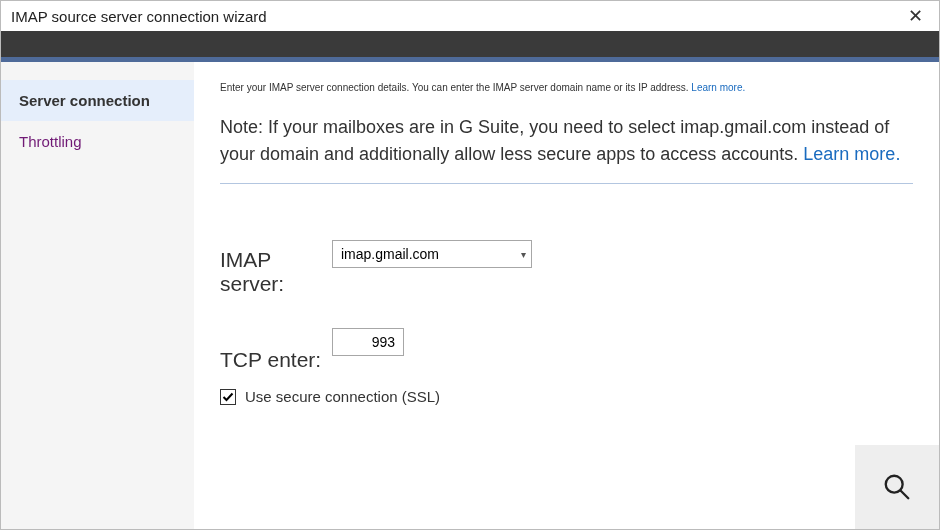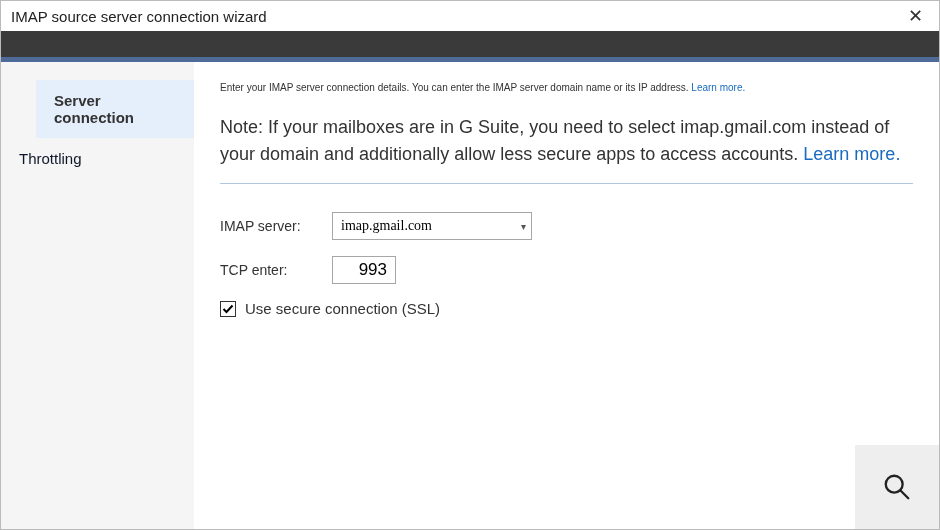--- a/index.html
+++ b/index.html
@@ -5,33 +5,33 @@
   * { box-sizing: border-box; margin: 0; padding: 0; }
   body { font-family: "Segoe UI", Arial, sans-serif; font-size: 14px; color: #333; background: #fff; }
   .window { width: 940px; height: 530px; border: 1px solid #bbb; position: relative; background: #fff; overflow: hidden; }
   .titlebar { display: flex; align-items: center; justify-content: space-between; height: 30px; padding: 4px 10px; background: #fff; border-radius: 15px; }
   .titlebar .title { font-size: 15px; color: #222; }
   .titlebar .close { font-size: 18px; line-height: 1; cursor: pointer; padding: 2px 6px; }
   .band-dark { height: 26px; background: #3a3a3a; }
   .band-blue { height: 5px; background: #4e6a99; }
   .body { display: flex; height: calc(530px - 30px - 26px - 5px - 2px); }
   .sidebar { width: 193px; background: #f5f5f5; padding-top: 18px; }
-  .sidebar-item { padding: 12px 18px; color: #0f172a; font-size: 15px; cursor: pointer; }
-  .sidebar-item.active { background: #e5eefb; color: #333; font-weight: 600; margin-left: 35px; }
+  .sidebar-item { padding: 12px 18px; color: #701a75; font-size: 15px; cursor: pointer; }
+  .sidebar-item.active { background: #e5eefb; color: #333; font-weight: 600; }
   .main { flex: 1; padding: 18px 26px 0 26px; position: relative; }
   .intro { font-size: 10px; color: #333; line-height: 1.55; }
   .intro a, .note a { color: #1a6bbf; text-decoration: none; cursor: pointer; }
   .note { margin-top: 18px; font-size: 18px; color: #333; line-height: 1.55; }
   .divider { border: none; border-top: 1px solid #b3c6e0; margin-top: 14px; margin-bottom: 28px; }
   .form-row { display: flex; align-items: center; margin-bottom: 16px; }
-  .form-label { width: 112px; font-size: 14px; color: #333; }
-  .combo { position: relative; display: inline-block; font-family: Liberation Serif, serif; }
+  .form-label { width: 112px; font-size: 21px; color: #333; margin-top: 36px; }
+  .combo { position: relative; display: inline-block; }
   .combo input { width: 200px; height: 28px; border: 1px solid #a7a7a7; padding: 2px 22px 2px 8px; font-size: 14px; font-family: inherit; }
   .combo .caret { position: absolute; right: 6px; top: 50%; transform: translateY(-50%); pointer-events: none; font-size: 10px; color: #555; }
-  .port-input { width: 64px; height: 28px; border: 1px solid #a7a7a7; padding: 2px 8px; font-size: 17px; text-align: right; font-family: inherit; }
+  .port-input { width: 72px; height: 28px; border: 1px solid #a7a7a7; padding: 2px 8px; font-size: 14px; text-align: right; font-family: inherit; }
   .check-row { display: flex; align-items: center; margin-top: 0; }
   .checkbox { width: 16px; height: 16px; border: 1.5px solid #333; margin-right: 9px; display: flex; align-items: center; justify-content: center; cursor: pointer; }
   .checkbox svg { width: 12px; height: 12px; }
   .check-label { font-size: 15px; color: #333; }
   .search-btn { position: absolute; right: 0; bottom: 0; width: 84px; height: 84px; background: #eee; display: flex; align-items: center; justify-content: center; cursor: pointer; }
   .search-btn svg { width: 30px; height: 30px; stroke: #222; }
 </style>
 </head>
 <body>
 

